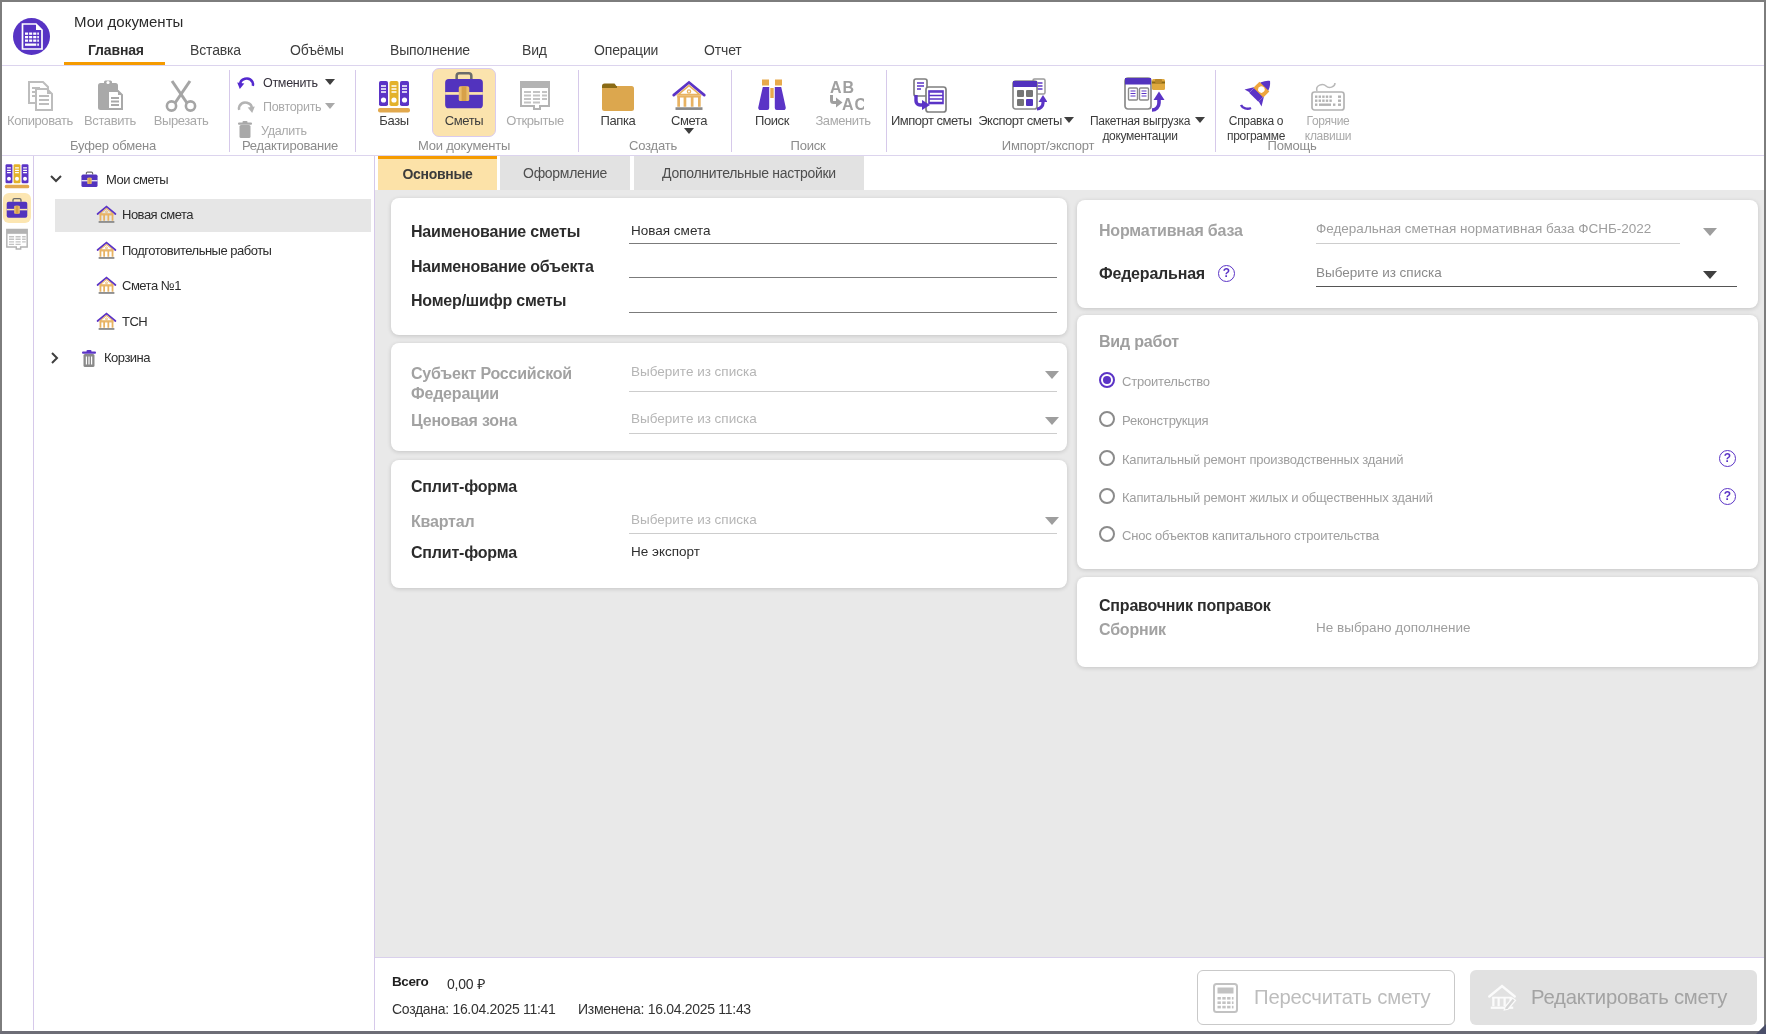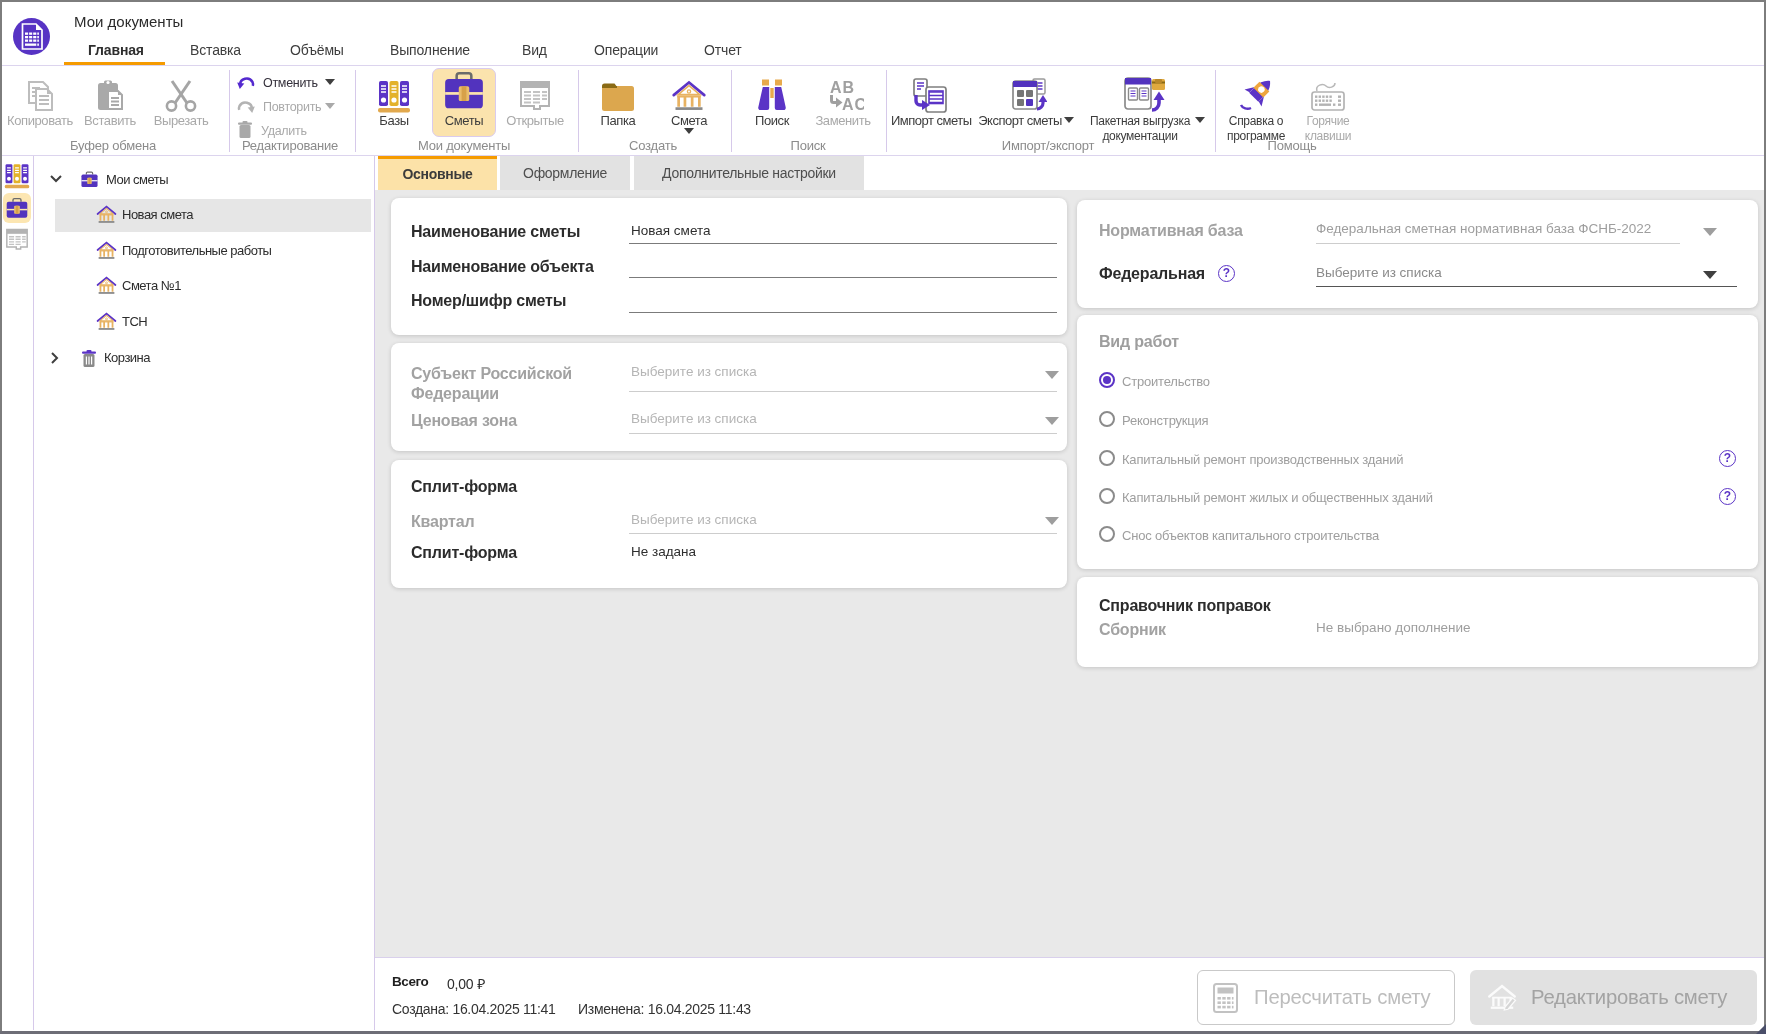--- a/index.html
+++ b/index.html
@@ -553,21 +553,21 @@
       <div class="dd dis" style="left:654px; top:74px;"></div>
     </div>
 
     <div class="card" style="left:16px; top:270px; width:676px; height:128px;">
       <div class="h1" style="left:20px; top:18px;">Сплит-форма</div>
       <div class="flabel dis" style="left:20px; top:52px;">Квартал</div>
       <div class="fvalue ph" style="left:240px; top:52px;">Выберите из списка</div>
       <div class="uline dis" style="left:238px; top:72.5px; width:428px;"></div>
       <div class="dd dis" style="left:654px; top:57px;"></div>
       <div class="flabel" style="left:20px; top:83px;">Сплит-форма</div>
-      <div class="fvalue" style="left:240px; top:83.5px;">Не задана</div>
+      <div class="fvalue" style="left:240px; top:83.5px;">Не экспорт</div>
     </div>
 
     <div class="card" style="left:702px; top:10px; width:681px; height:108px;">
       <div class="flabel dis" style="left:22px; top:20.5px;">Нормативная база</div>
       <div class="fvalue gray" style="left:239px; top:21px;">Федеральная сметная нормативная база ФСНБ-2022</div>
       <div class="uline dis" style="left:239px; top:43px; width:364px;"></div>
       <div class="dd dis" style="left:626px; top:28px;"></div>
       <div class="flabel" style="left:22px; top:64px;">Федеральная</div>
       <div class="qmark" style="left:141px; top:64.5px;">?</div>
       <div class="fvalue" style="left:239px; top:64.5px; color:#8a8a8a;">Выберите из списка</div>

